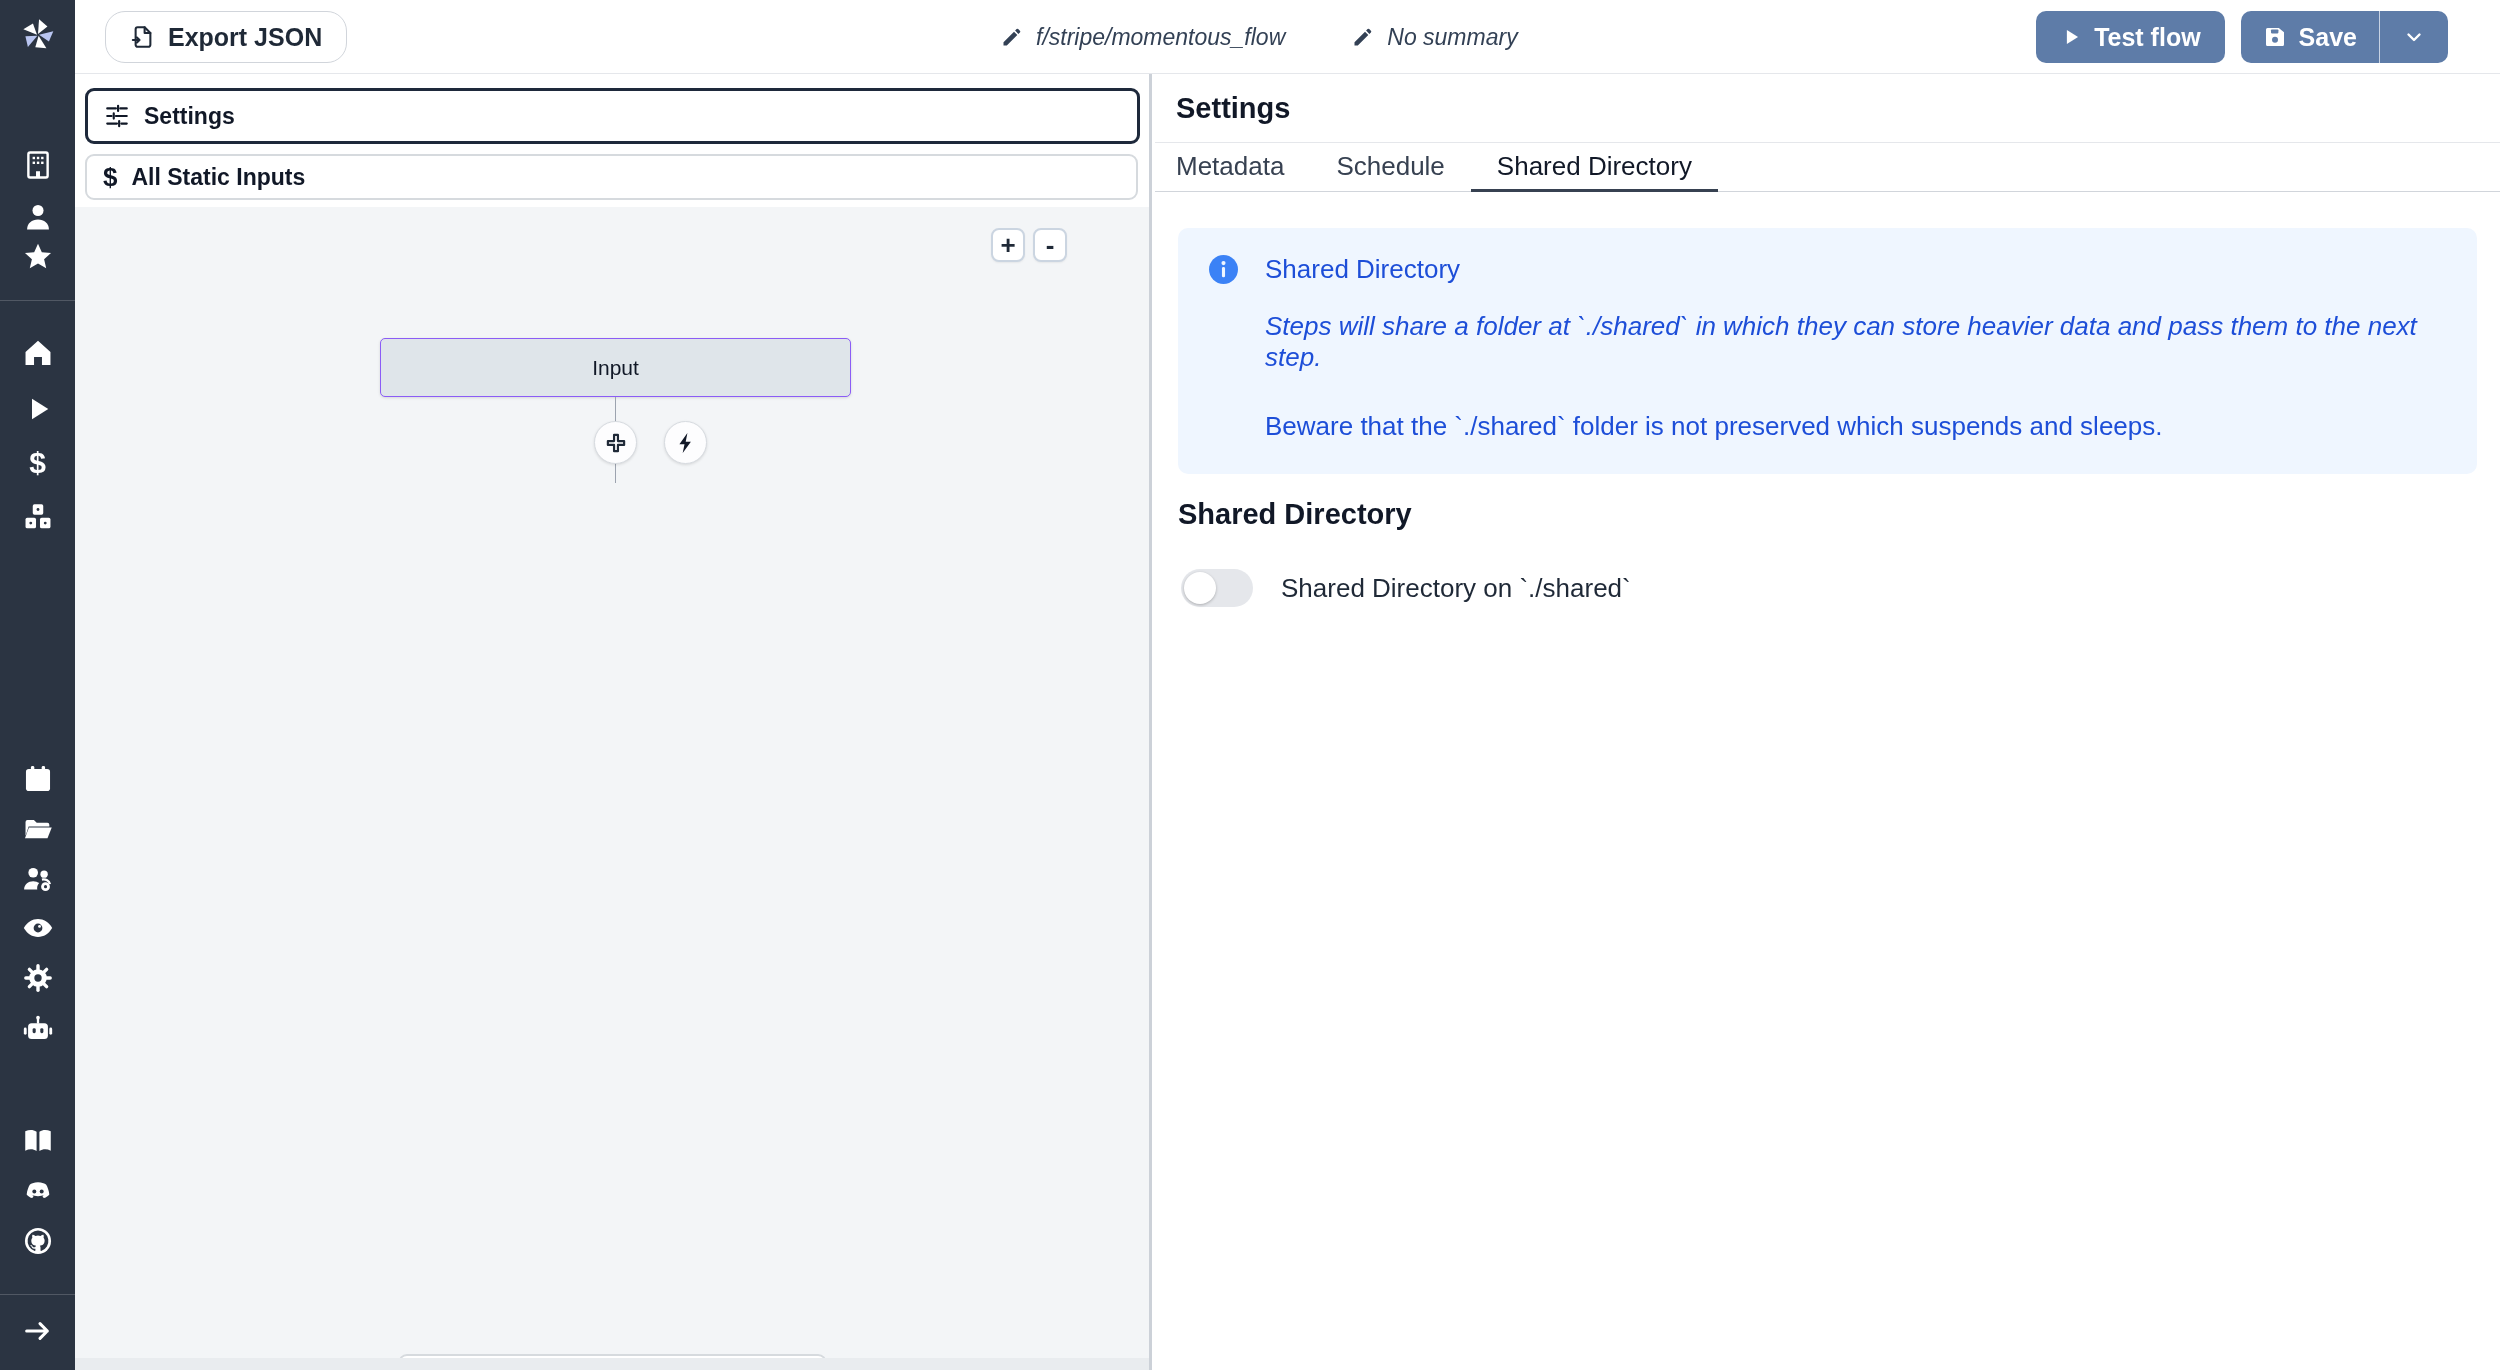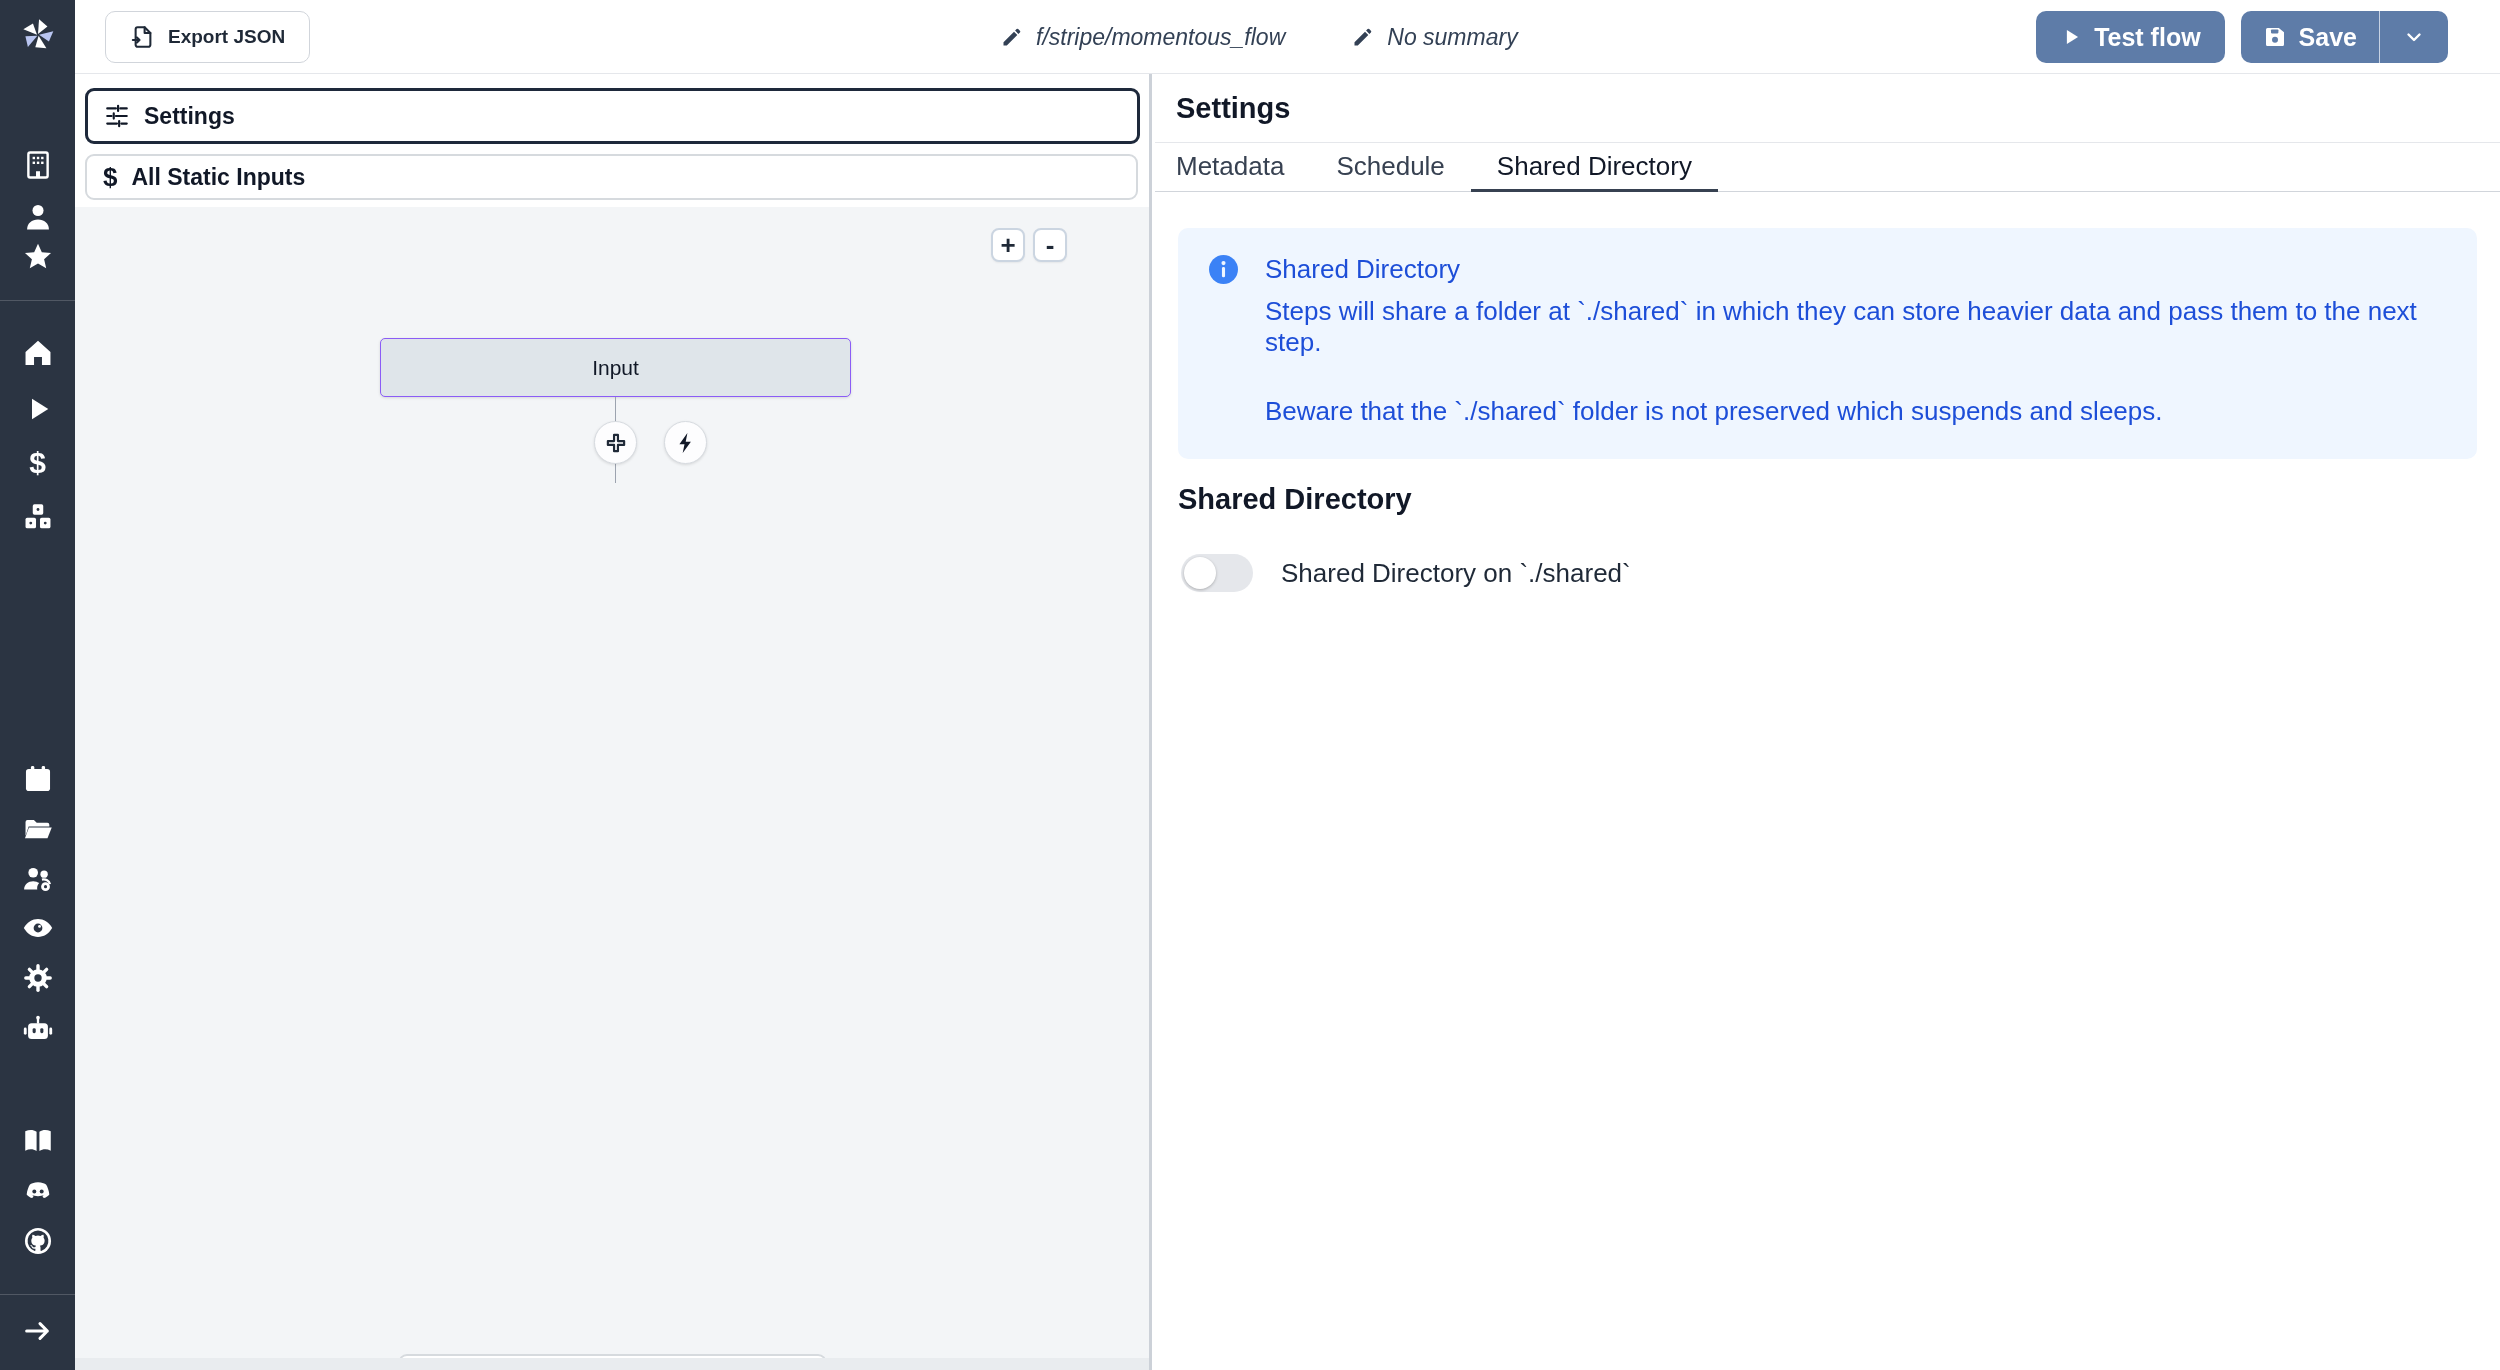--- a/index.html
+++ b/index.html
@@ -11,21 +11,21 @@
   .sidebar { position:absolute; left:0; top:0; width:75px; height:1370px; background:#2b3442; z-index:30; }
   .logo { position:absolute; top:14px; left:0; width:75px; display:flex; justify-content:center; }
   .side-ico { position:absolute; left:0; width:75px; display:flex; justify-content:center; align-items:center; height:36px; cursor:pointer; }
   .side-div { position:absolute; left:0; width:75px; height:1px; background:rgba(255,255,255,.18); }
   .dollar-glyph { color:#fff; font-size:30px; font-weight:bold; line-height:34px; }
 
   
   .topbar { position:absolute; left:75px; top:0; width:2425px; height:74px; background:#fff;
     border-bottom:1px solid #e5e7eb; z-index:20; }
   .btn-export { position:absolute; left:30px; top:11px; height:52px; padding:0 24px; display:flex; align-items:center; gap:12px;
-    background:#fff; border:1px solid #d1d5db; border-radius:10px; font-size:19px; font-weight:600; color:#1f2937; cursor:pointer; }
+    background:#fff; border:1px solid #d1d5db; border-radius:20px; font-size:25px; font-weight:600; color:#1f2937; cursor:pointer; }
   .tb-center { position:absolute; left:925px; top:0; height:74px; display:flex; align-items:center; gap:66px; }
   .tb-item { display:flex; align-items:center; gap:12px; font-size:23px; font-weight:500; color:#334155; cursor:pointer;font-style:italic; }
   .tb-right { position:absolute; right:52px; top:11px; height:52px; display:flex; gap:16px; }
   .btn-blue { display:flex; align-items:center; gap:12px; background:#5e7ca8; color:#fff; border:none; border-radius:10px;
     padding:0 24px; font-size:25px; font-weight:600; cursor:pointer; }
   .split { display:flex; border-radius:10px; overflow:hidden; background:#5e7ca8; }
   .split .seg { display:flex; align-items:center; gap:12px; padding:9px 22px; color:#fff; font-size:25px; font-weight:600; cursor:pointer; }
   .split .sep { width:1px; background:#c8d3e4; margin:0; }
 
   
@@ -70,21 +70,21 @@
   .tabs { height:49px; border-bottom:1px solid #d1d5db; display:flex; padding-left:21px; }
   .tab { padding:0 26px; line-height:46px; font-size:26px; color:#374151; border-bottom:3px solid transparent;
     margin-bottom:-1px; cursor:pointer; white-space:nowrap; }
   .tab:first-child { padding-left:0; }
   .tab.active { color:#111827; border-bottom-color:#374151; }
   .info-box { margin:36px 23px 0 23px; width:1299px; background:#eff6ff; border-radius:10px; padding:26px 30px 32px 30px; }
   .info-head { display:flex; align-items:center; gap:26px; }
   .info-title { font-size:26px; font-weight:500; color:#1d4ed8; }
   .info-body { margin-left:57px; }
   .info-line { font-size:26px; color:#1d4ed8; }
-  .info-line1 { margin-top:11px; }
+  .info-line1 { margin-top:26px;font-style:italic; }
   .info-line2 { margin-top:38px; }
   .section-title { margin:24px 0 0 23px; font-size:29px; font-weight:700; color:#111827; }
   .toggle-row { margin:38px 0 0 26px; display:flex; align-items:center; gap:28px; }
   .toggle-label { font-size:26px; color:#1f2937; }
 
   svg { display:block; }
 </style>
 </head>
 <body>
 

